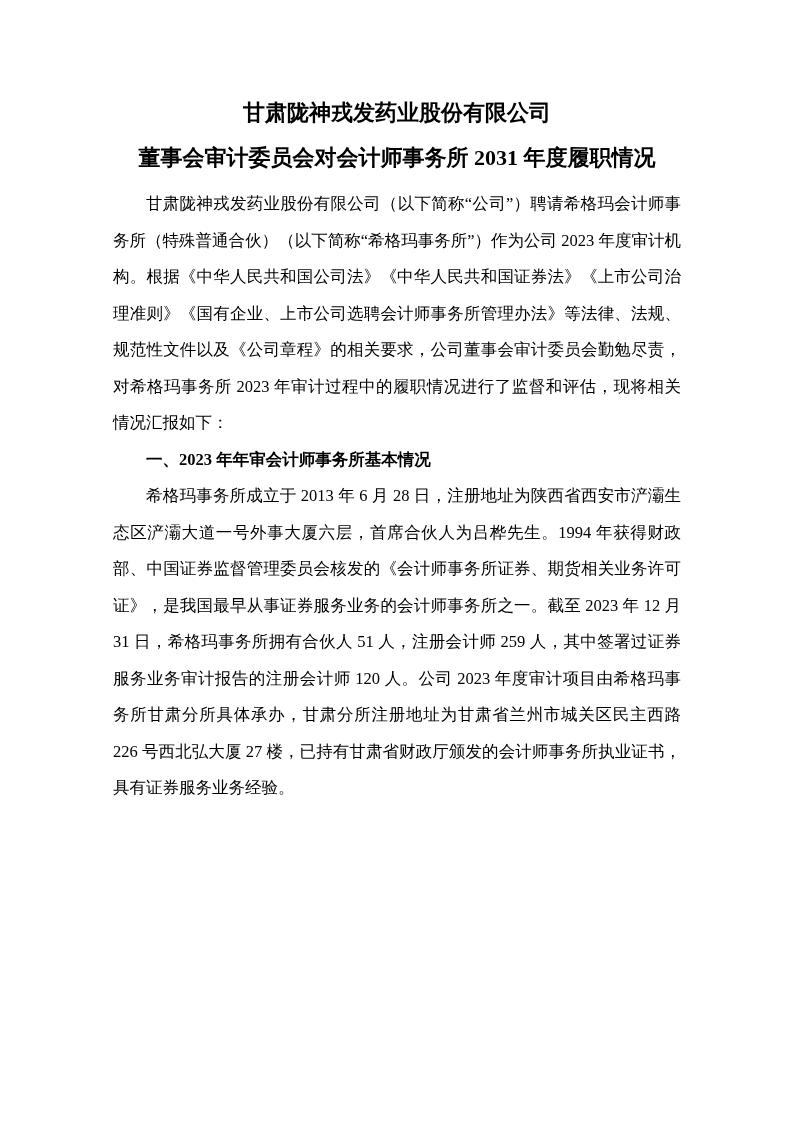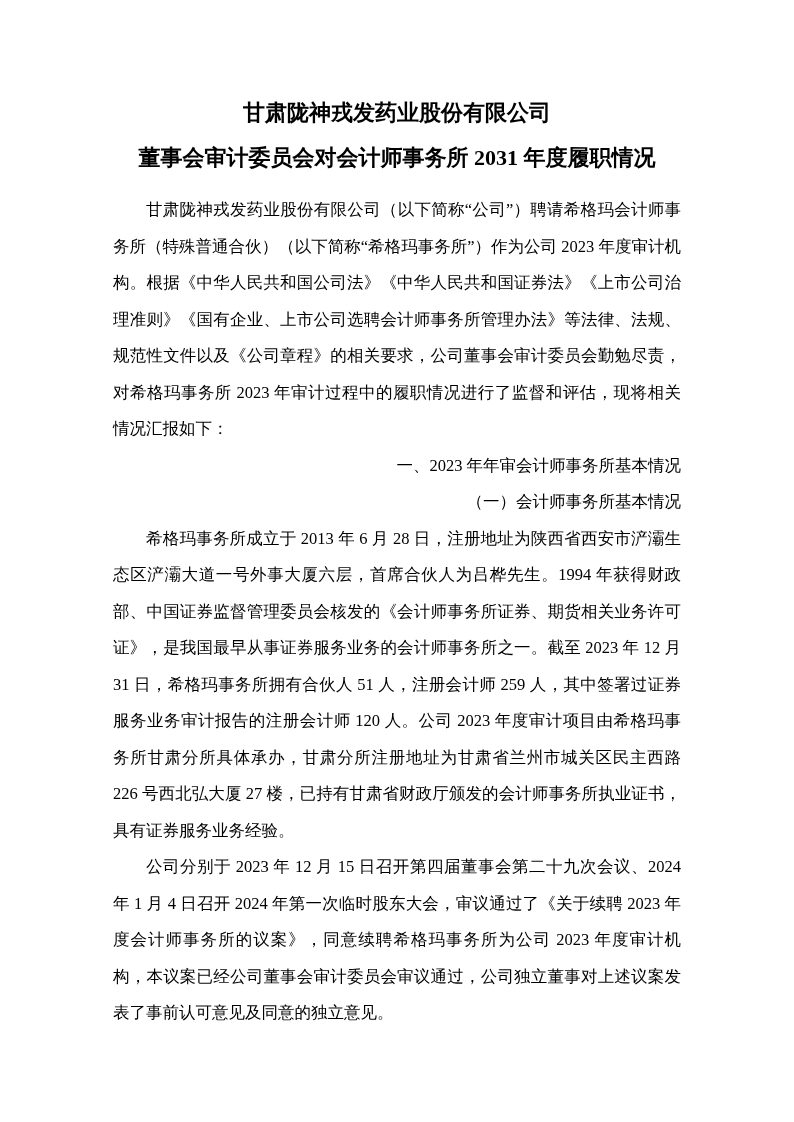--- a/index.html
+++ b/index.html
@@ -19,52 +19,50 @@
     padding: 90px 113px 0 113px;
     overflow: hidden;
   }
   .doc-title {
     text-align: center;
     font-weight: bold;
     font-size: 22px;
     line-height: 45px;
   }
   .doc-body {
-    margin-top: 12px;
+    margin-top: 6px;
     font-size: 16.5px;
     line-height: 36.5px;
     text-align: justify;
   }
   .doc-body p,
   .doc-body h2,
   .doc-body h3 {
     margin: 0;
     padding: 0;
     font-size: 16.5px;
     line-height: 36.5px;
     text-indent: 2em;
   }
   .doc-body p {
     font-weight: normal;
   }
   .doc-body h2,
   .doc-body h3 {
-    font-weight: normal;
-    text-align: right;
+    font-weight: bold;
+    text-align: left;
   }
 </style>
 </head>
 <body>
 
 <div class="page">
   <div class="doc-title">
     <div class="title-line">甘肃陇神戎发药业股份有限公司</div>
     <div class="title-line">董事会审计委员会对会计师事务所 2031 年度履职情况</div>
   </div>
 
   <div class="doc-body">
     <p>甘肃陇神戎发药业股份有限公司（以下简称“公司”）聘请希格玛会计师事务所（特殊普通合伙）（以下简称“希格玛事务所”）作为公司 2023 年度审计机构。根据《中华人民共和国公司法》《中华人民共和国证券法》《上市公司治理准则》《国有企业、上市公司选聘会计师事务所管理办法》等法律、法规、规范性文件以及《公司章程》的相关要求，公司董事会审计委员会勤勉尽责，对希格玛事务所 2023 年审计过程中的履职情况进行了监督和评估，现将相关情况汇报如下：</p>
     <h2>一、2023 年年审会计师事务所基本情况</h2>
-    <h3>（一）会计师事务所基本情况</h3>
     <p>希格玛事务所成立于 2013 年 6 月 28 日，注册地址为陕西省西安市浐灞生态区浐灞大道一号外事大厦六层，首席合伙人为吕桦先生。1994 年获得财政部、中国证券监督管理委员会核发的《会计师事务所证券、期货相关业务许可证》，是我国最早从事证券服务业务的会计师事务所之一。截至 2023 年 12 月 31 日，希格玛事务所拥有合伙人 51 人，注册会计师 259 人，其中签署过证券服务业务审计报告的注册会计师 120 人。公司 2023 年度审计项目由希格玛事务所甘肃分所具体承办，甘肃分所注册地址为甘肃省兰州市城关区民主西路 226 号西北弘大厦 27 楼，已持有甘肃省财政厅颁发的会计师事务所执业证书，具有证券服务业务经验。</p>
-    <p>公司分别于 2023 年 12 月 15 日召开第四届董事会第二十九次会议、2024 年 1 月 4 日召开 2024 年第一次临时股东大会，审议通过了《关于续聘 2023 年度会计师事务所的议案》，同意续聘希格玛事务所为公司 2023 年度审计机构，本议案已经公司董事会审计委员会审议通过，公司独立董事对上述议案发表了事前认可意见及同意的独立意见。</p>
   </div>
 </div>
 
 </body></html>

